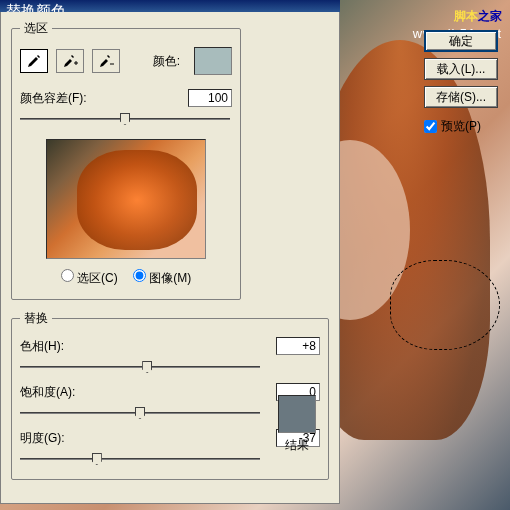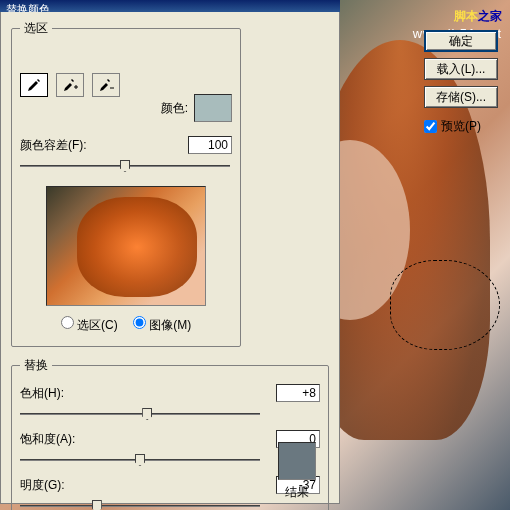--- a/index.html
+++ b/index.html
@@ -8,33 +8,33 @@
 .bg-photo { position: absolute; left: 0; top: 0; width: 510px; height: 510px; background: linear-gradient(135deg, #3a4a3a 0%, #5a6a5a 30%, #d4a080 50%, #c89070 60%, #e8d0c0 75%, #4a5a6a 100%); }
 .hair { position: absolute; right: 20px; top: 40px; width: 180px; height: 400px; background: radial-gradient(ellipse at top, #c86020 0%, #a04010 40%, #6a3010 80%); border-radius: 50% 50% 30% 30%; opacity: 0.8; }
 .face { position: absolute; right: 100px; top: 140px; width: 120px; height: 180px; background: #e8c8b0; border-radius: 50%; opacity: 0.7; }
 .selection-marquee { position: absolute; right: 10px; top: 260px; width: 110px; height: 90px; border: 1px dashed #000; border-radius: 40% 50% 50% 40%; background: transparent; }
 
 .watermark1 { position: absolute; right: 8px; top: 4px; font-size: 18px; font-weight: bold; }
 .watermark1 .red { color: #fde047; } .watermark1 .blue { color: #00a; }
 .watermark1-url { position: absolute; right: 8px; top: 26px; color: #fff; font-size: 13px; letter-spacing: 1px; }
 .watermark2 { position: absolute; left: 110px; top: 200px; font-size: 20px; font-weight: bold; color: #0c0; text-shadow: 1px 1px 0 #fff, -1px -1px 0 #fff, 1px -1px 0 #fff, -1px 1px 0 #fff; }
 
-.titlebar { position: absolute; left: 0; top: 0; width: 340px; height: 18px; background: linear-gradient(#0a246a, #3a6ea5); color: #fff; padding: 2px 6px; font-size: 11px; }
+.titlebar { position: absolute; left: 0; top: 0; width: 340px; height: 18px; background: linear-gradient(#0a246a, #3a6ea5); color: #fff; padding: 2px 6px; font-size: 15px; }
 
 .dialog { position: absolute; left: 0; top: 12px; width: 340px; height: 492px; background: #ece9d8; border: 1px solid #808080; border-top: none; padding: 8px 10px; }
 
 .fieldset { border: 1px solid #808080; border-radius: 2px; padding: 10px 8px 12px; margin-bottom: 10px; position: relative; }
 .fieldset legend { padding: 0 4px; background: #ece9d8; }
 
 .eyedroppers { display: flex; gap: 8px; align-items: center; }
 .eyedropper-btn { width: 28px; height: 24px; border: 1px solid #808080; background: #ece9d8; display: flex; align-items: center; justify-content: center; cursor: pointer; }
 .eyedropper-btn.active { border: 1px solid #000; background: #fff; }
 .eyedropper-icon { width: 16px; height: 16px; }
 
-.color-row { display: flex; align-items: center; gap: 6px; margin-left: auto; margin-top: 47px; }
+.color-row { display: flex; align-items: center; gap: 14px; margin-left: auto; }
 .swatch { width: 38px; height: 28px; border: 1px inset #808080; cursor: pointer; }
 
 .row { display: flex; align-items: flex-end; margin-top: 14px; gap: 6px; }
 .num-input { width: 44px; height: 18px; border: 1px inset #808080; text-align: right; padding: 0 3px; background: #fff; }
 
 .slider { position: relative; width: 210px; height: 16px; margin-top: 4px; }
 .slider-track { position: absolute; top: 7px; left: 0; right: 0; height: 2px; background: #808080; border-top: 1px solid #404040; }
 .slider-thumb { position: absolute; top: 2px; width: 10px; height: 12px; background: #ece9d8; border: 1px solid #404040; cursor: pointer; transform: translateX(-50%); clip-path: polygon(0 0, 100% 0, 100% 70%, 50% 100%, 0 70%); }
 
 .preview-img { width: 160px; height: 120px; margin: 12px auto 10px; border: 1px inset #808080; background: linear-gradient(135deg, #3a3a2a 0%, #806040 20%, #d07030 40%, #e8a060 60%, #f0c0a0 80%); display: block; position: relative; overflow: hidden; }

